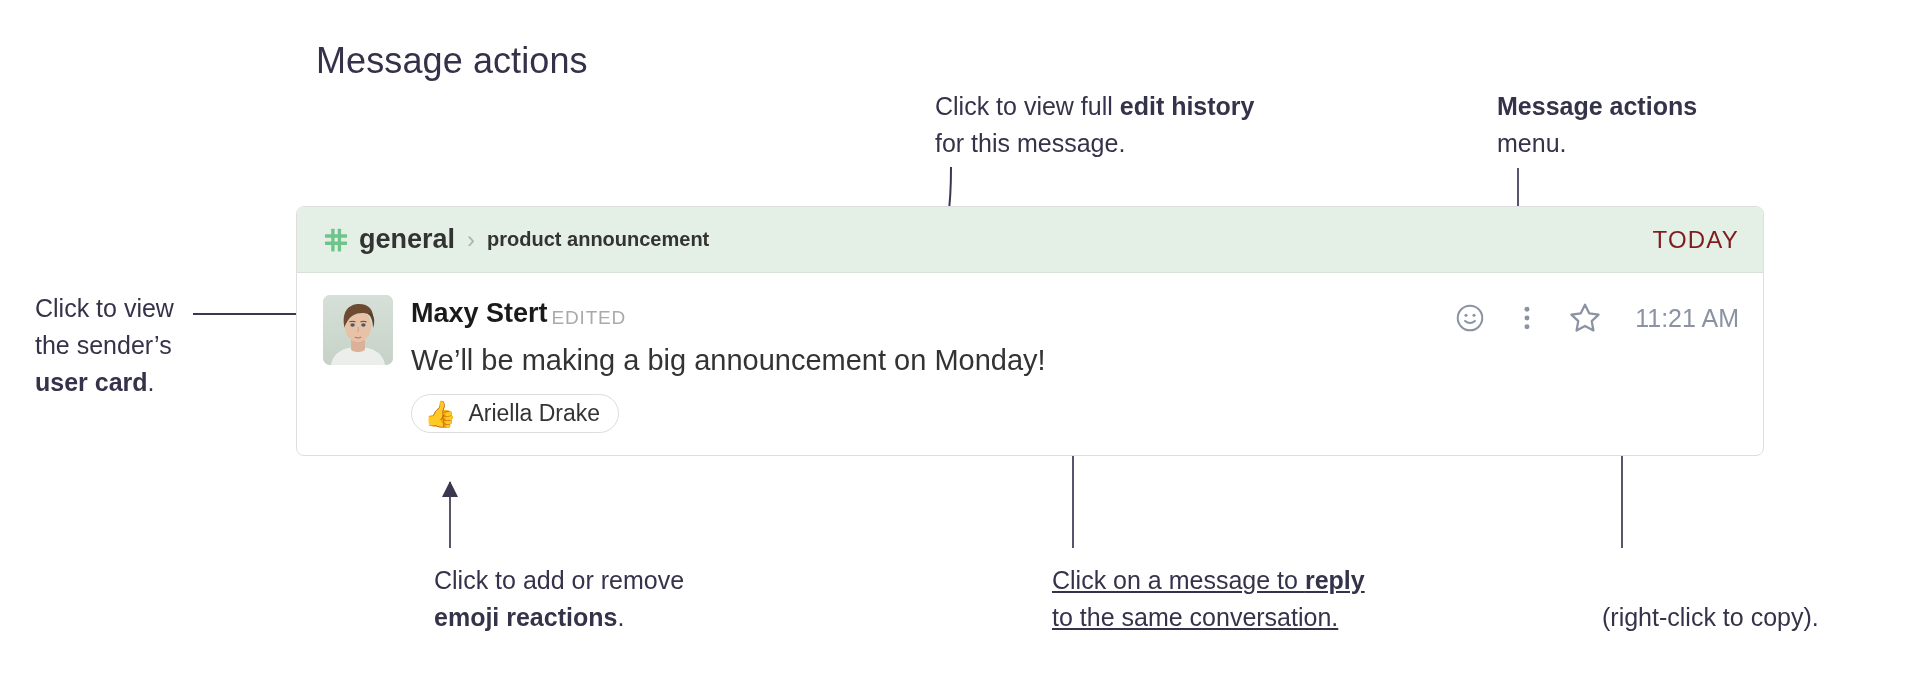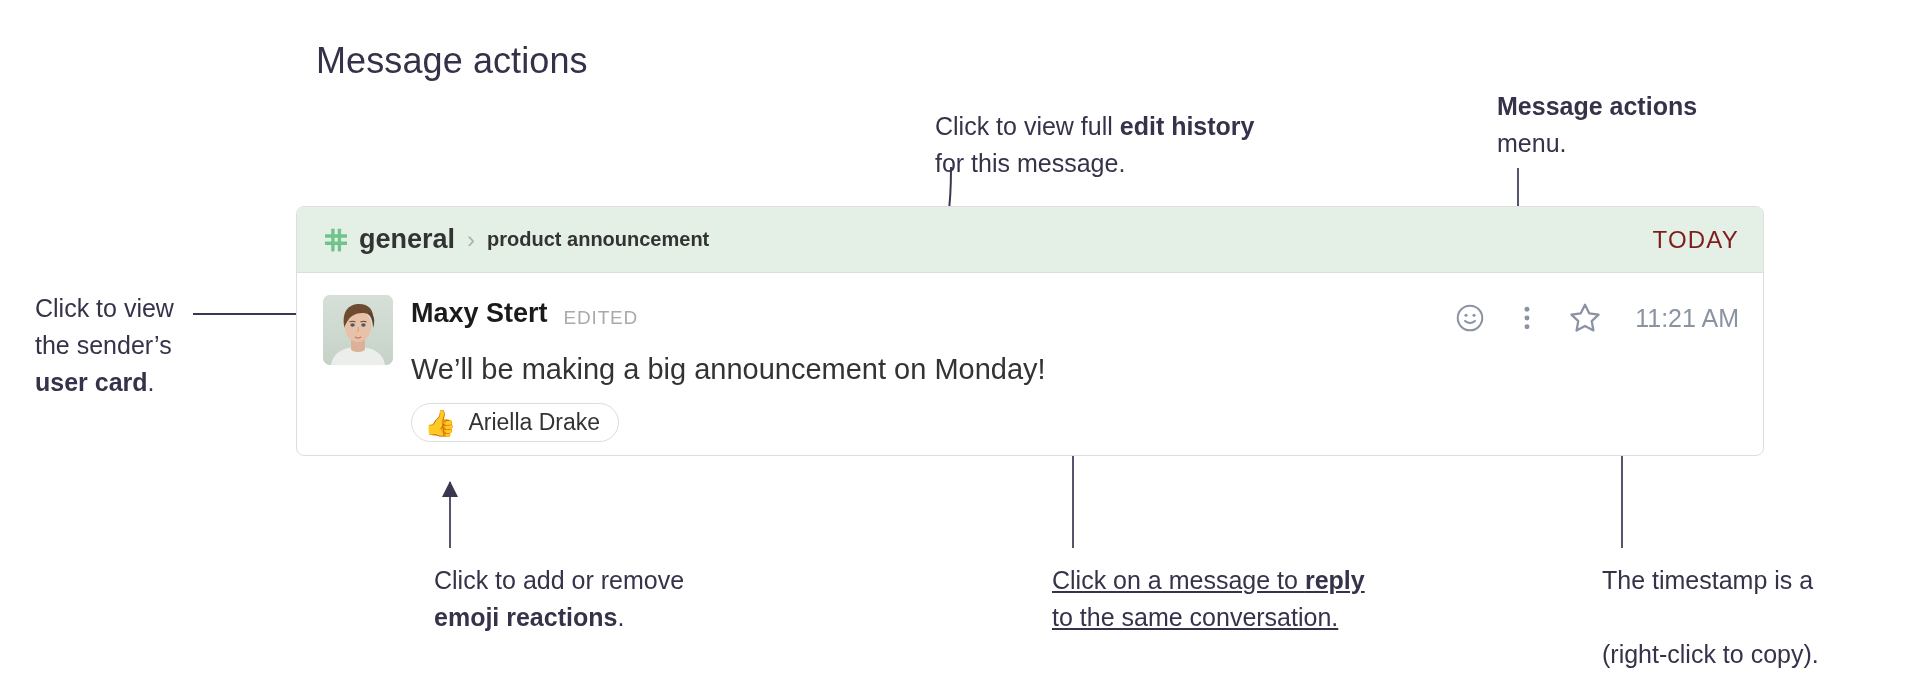--- a/index.html
+++ b/index.html
@@ -31,21 +31,21 @@
   
   .anno {
     position: absolute;
     font-size: 25px;
     line-height: 37px;
     color: #35334a;
     white-space: pre-line;
   }
   .anno b { font-weight: 700; }
 
-  .anno-edit-history { left: 935px; top: 88px; margin-top: 20px; }
+  .anno-edit-history { left: 935px; top: 88px; }
   .anno-actions-menu { left: 1497px; top: 88px; }
   .anno-user-card    { left: 35px;  top: 290px; }
   .anno-emoji        { left: 420px; top: 562px; margin-left: 14px; }
   .anno-reply        { left: 1052px; top: 562px; text-decoration: underline; }
   .anno-timestamp    { left: 1602px; top: 562px; }
 
   
   .arrows {
     position: absolute;
     left: 0; top: 0;
@@ -138,28 +138,28 @@
   .sender-name {
     font-size: 27px;
     font-weight: 700;
     color: #1a1a1a;
     white-space: nowrap;
   }
   .edited-tag {
     font-size: 19px;
     letter-spacing: 0.8px;
     color: #aaaaaa;
-    margin-left: 16px;
+    margin-left: 4px;
     white-space: nowrap;
   }
   .msg-text {
     font-size: 29px;
     line-height: 40px;
     color: #333333;
-    margin-top: 20px;
+    margin-top: 11px;
     white-space: nowrap;
   }
   .reaction-row {
     margin-top: 14px;
   }
   .reaction-chip {
     display: inline-flex;
     align-items: center;
     border: 1px solid #dcdcdc;
     border-radius: 20px;
@@ -241,22 +241,21 @@
 <div class="anno anno-user-card"><span>Click to view
 the sender’s
 </span><b>user card</b><span>.</span></div>
 
 <div class="anno anno-emoji"><span>Click to add or remove
 </span><b>emoji reactions</b><span>.</span></div>
 
 <div class="anno anno-reply"><span>Click on a message to </span><b>reply</b><span>
 to the same conversation.</span></div>
 
-<div class="anno anno-timestamp"><span>The timestamp is a
-</span><span>
+<div class="anno anno-timestamp"><span>
 (right-click to copy).</span></div>
 
 <div class="card">
 
   <div class="card-header">
     <svg class="hash-icon" viewBox="0 0 24 24" xmlns="http://www.w3.org/2000/svg">
       <g fill="#6fc48b">
         <rect x="7.6" y="1.5" width="3.1" height="21" rx="0.6"></rect>
         <rect x="13.6" y="1.5" width="3.1" height="21" rx="0.6"></rect>
         <rect x="1.8" y="6.8" width="20.4" height="3.1" rx="0.6"></rect>

